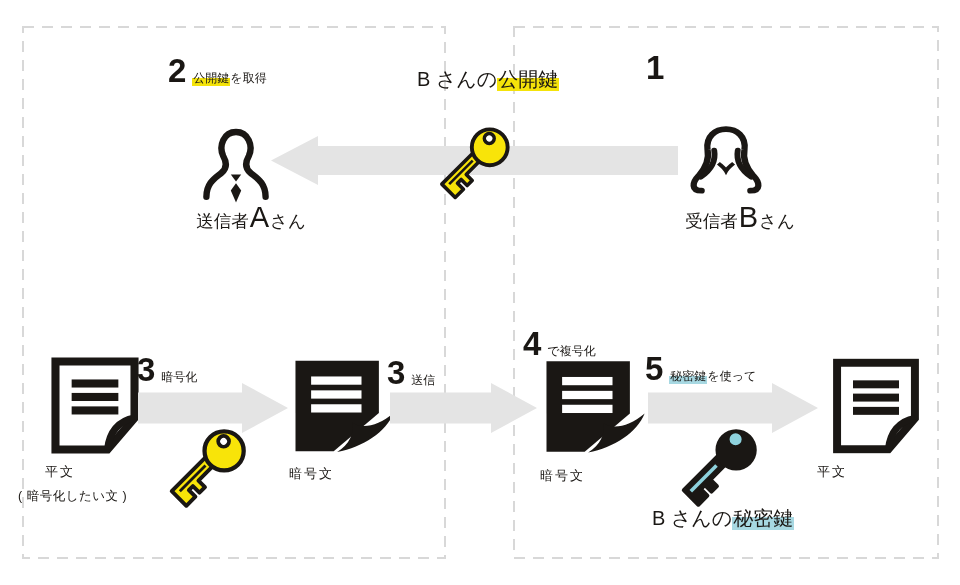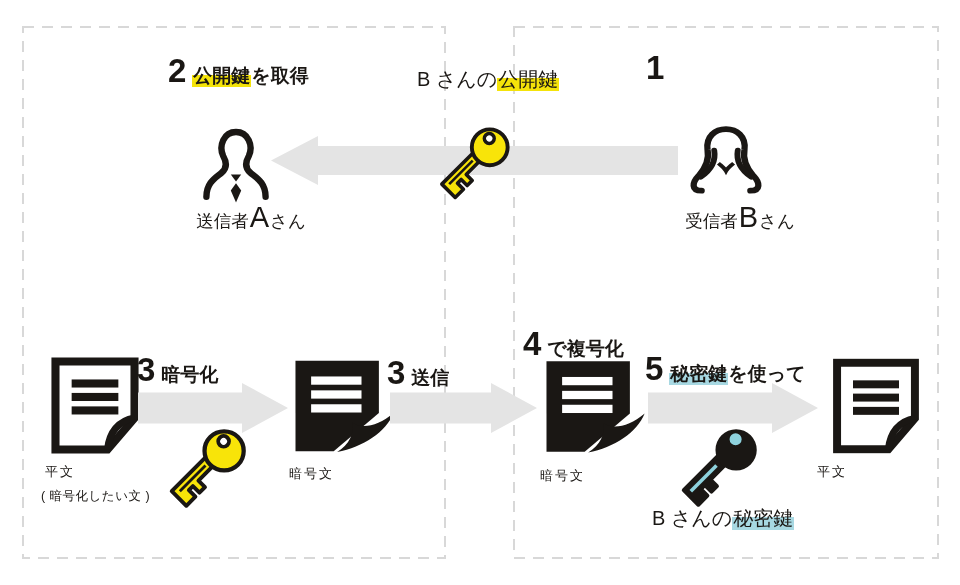--- a/index.html
+++ b/index.html
@@ -12,30 +12,30 @@
     --dash-gray:#d8d8d8;
   }
   html,body{margin:0;padding:0;background:#fff;}
   #canvas{
     position:relative;width:960px;height:585px;background:#fff;overflow:hidden;
     font-family:"Liberation Sans","DejaVu Sans",sans-serif;color:var(--ink);
   }
   .abs{position:absolute;}
   .step{display:flex;align-items:baseline;gap:7px;font-weight:500;white-space:nowrap;}
   .step .num{font-size:33px;font-weight:700;line-height:1;letter-spacing:-1px;}
-  .step .txt{font-size:19px;font-weight:700;}
+  .step .txt{font-size:12px;font-weight:400;}
   .jp{font-size:20px;font-weight:500;white-space:nowrap;}
   .hl{padding:0 1px 1px;background:linear-gradient(to bottom,transparent 44%,var(--hl-col) 44%);}
   .hl-y{--hl-col:var(--highlight-yellow);}
   .hl-b{--hl-col:var(--highlight-blue);}
   .actor-label{display:flex;align-items:baseline;justify-content:center;gap:1px;
     font-size:17.5px;font-weight:500;white-space:nowrap;}
   .actor-label .name{font-size:29px;font-weight:400;}
   .doc-label{font-size:13px;font-weight:500;text-align:left;letter-spacing:2px;white-space:nowrap;}
-  .sub-label{font-size:12.5px;font-weight:500;text-align:center;letter-spacing:0.5px;white-space:nowrap;}
+  .sub-label{font-size:12.5px;font-weight:500;letter-spacing:0.5px;white-space:nowrap;}
   .key{position:absolute;}
   .key svg{position:absolute;left:50%;top:50%;transform:translate(-50%,-50%) rotate(-45deg);}
   svg{display:block;overflow:visible;}
   .lines2{line-height:31px;}
 </style>
 </head>
 <body>
 
 <svg width="0" height="0" style="position:absolute">
   <defs>

